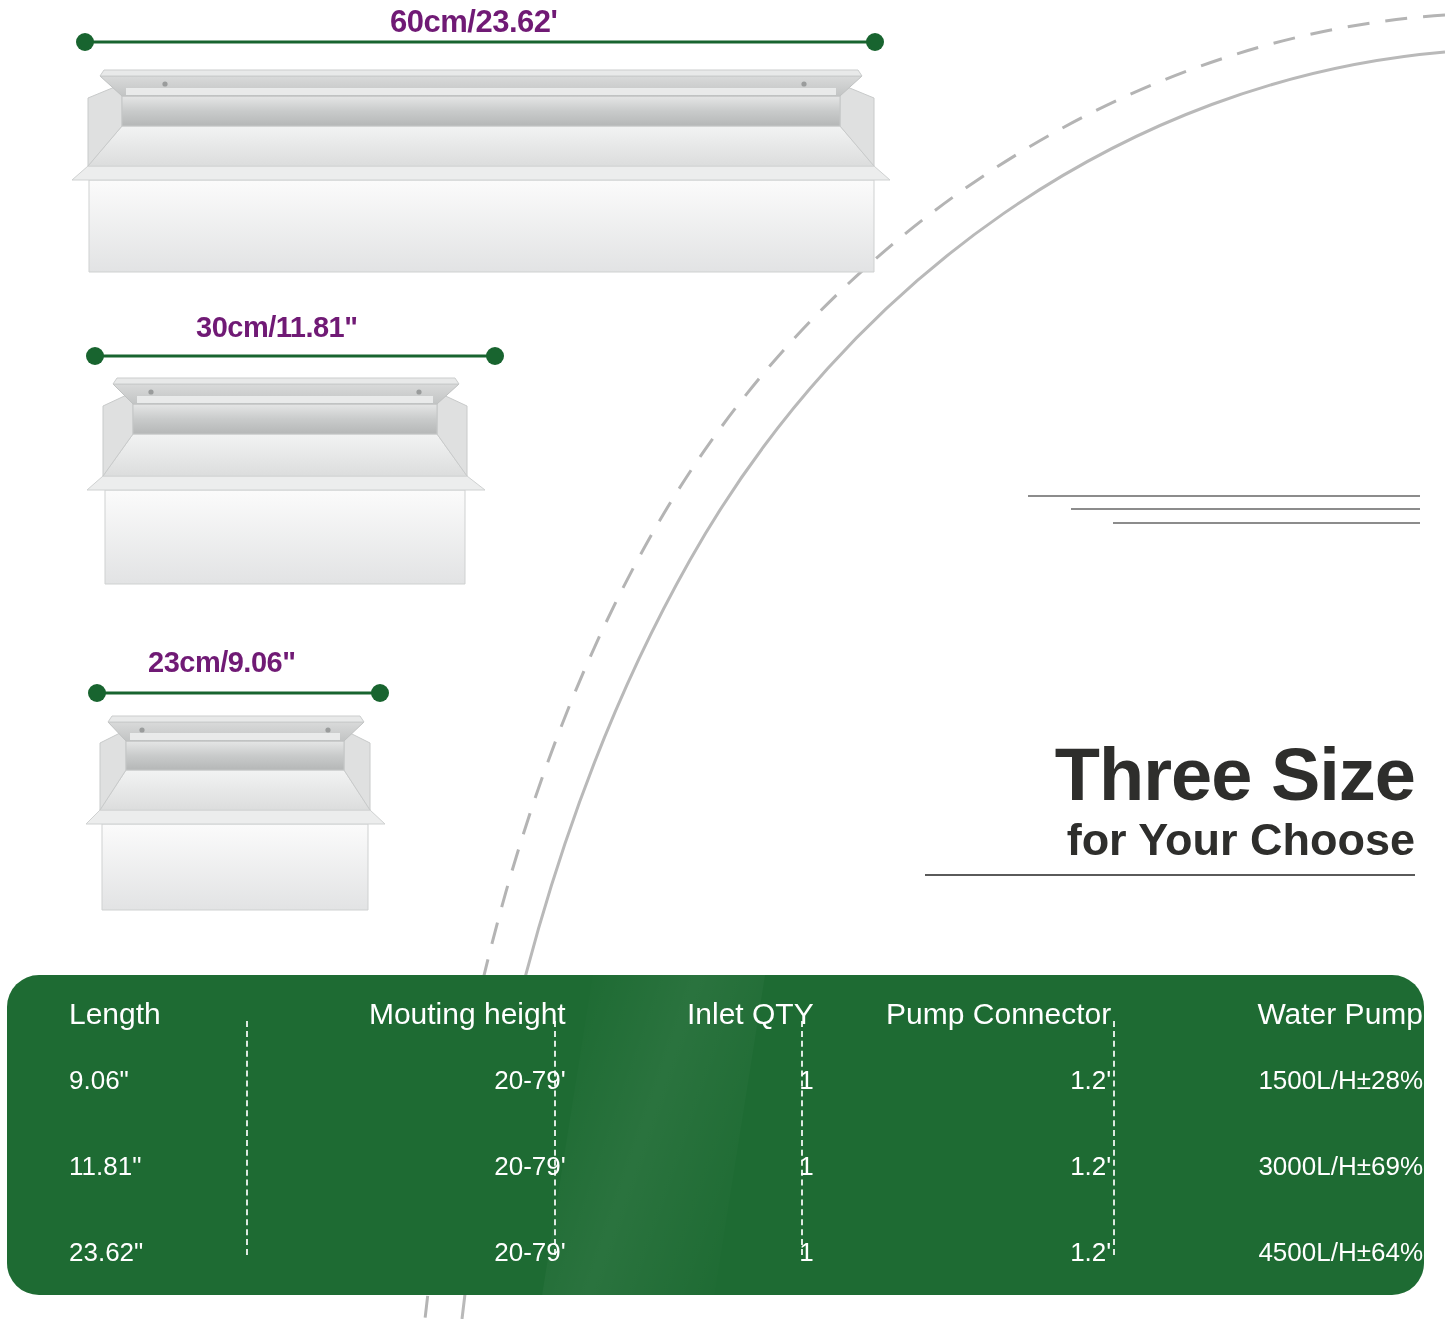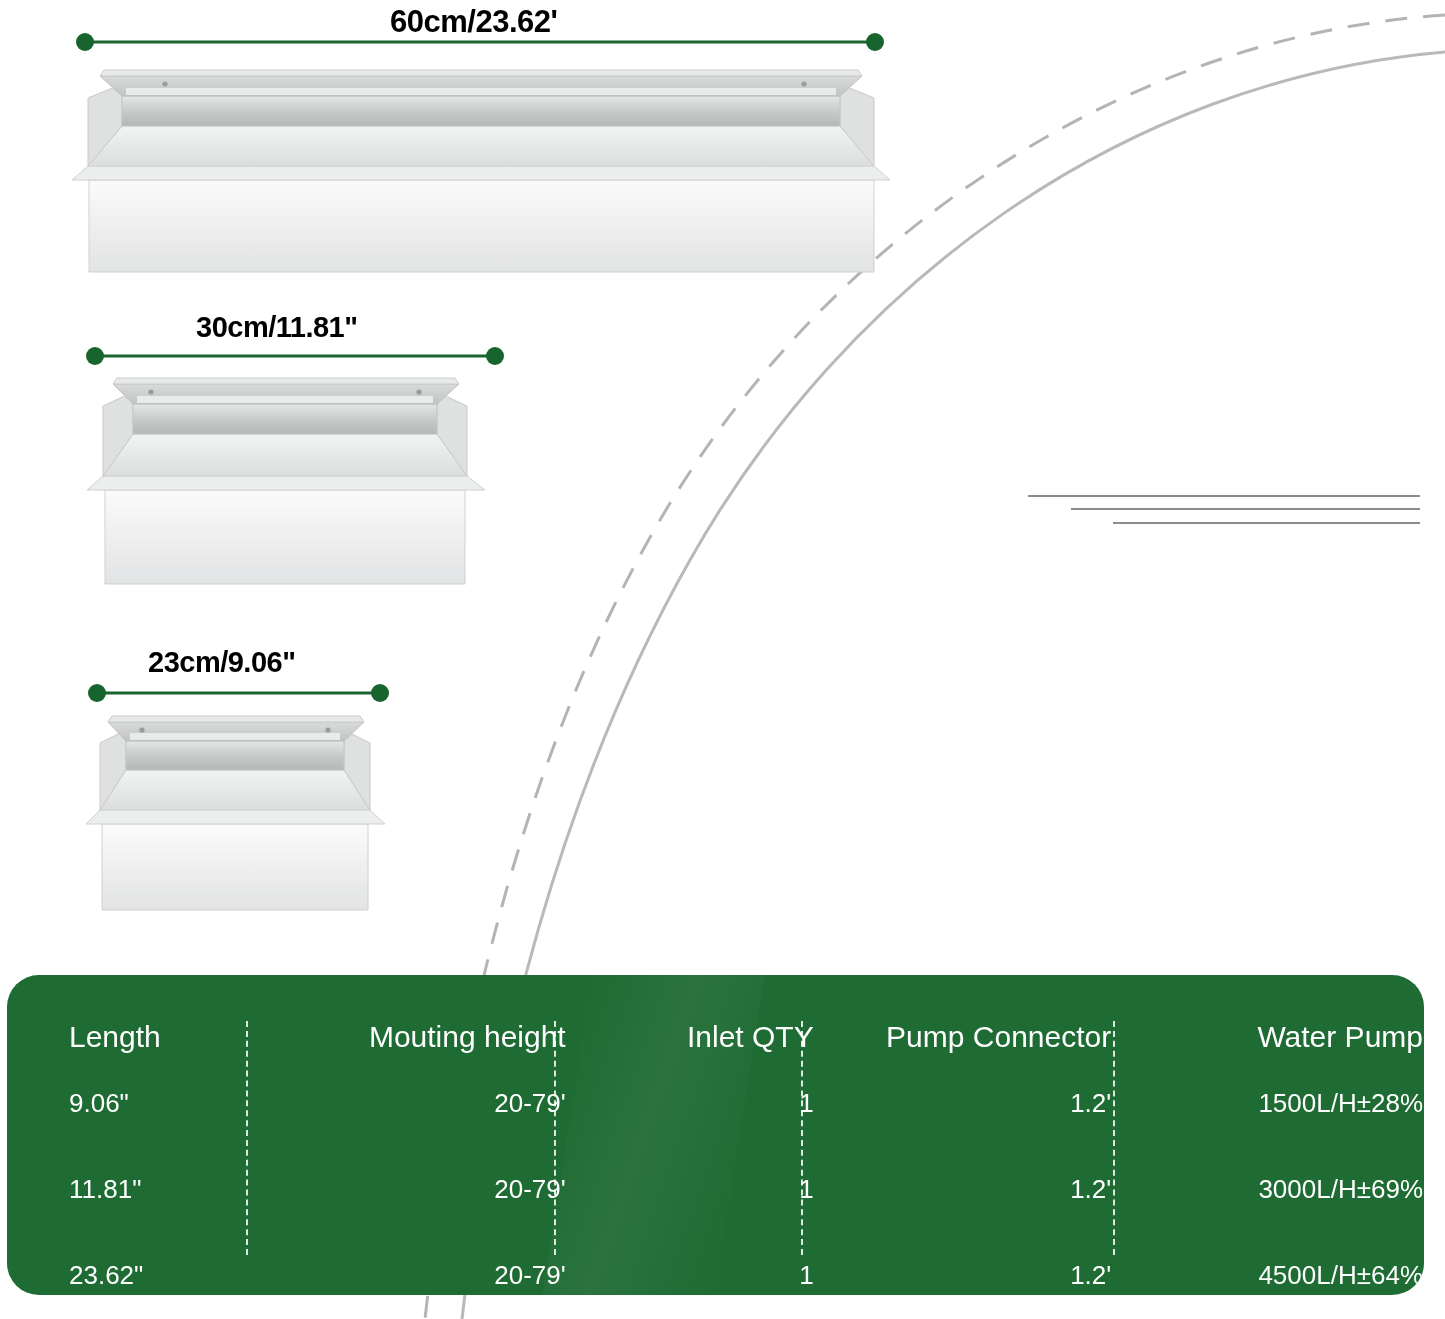--- a/index.html
+++ b/index.html
@@ -19,21 +19,21 @@
   .rule-stack i.r3{top:27px;left:85px;}
 
   
   .dim{position:absolute;z-index:6;}
   .dim .bar{position:absolute;left:0;top:50%;height:3px;width:100%;background:#18642f;
             transform:translateY(-50%);}
   .dim .dot{position:absolute;top:50%;width:18px;height:18px;border-radius:50%;
             background:#18642f;transform:translate(-50%,-50%);}
   .dim .dot.a{left:0;}
   .dim .dot.b{left:100%;}
-  .dim-label{position:absolute;z-index:6;color:#000000;font-weight:bold;
+  .dim-label{position:absolute;z-index:6;color:#701a75;font-weight:bold;
              letter-spacing:-.5px;white-space:nowrap;}
 
   #dim1{left:85px;top:33px;width:790px;height:18px;}
   #lab1{left:390px;top:4px;font-size:31px;}
   #dim2{left:95px;top:348px;width:400px;height:16px;}
   #lab2{left:196px;top:311px;font-size:29px;}
   #dim3{left:97px;top:685px;width:283px;height:16px;}
   #lab3{left:148px;top:646px;font-size:29px;}
 
   
@@ -50,21 +50,21 @@
                 letter-spacing:0px;margin-top:6px;}
   .headline .underline{height:2px;background:#5a5a5a;margin-top:10px;width:100%;}
 
   
   .panel{position:absolute;left:7px;top:975px;width:1417px;height:320px;
          background:#1e6b33;border-radius:32px;z-index:4;overflow:hidden;}
   .panel .sheen{position:absolute;left:560px;top:-40px;width:170px;height:420px;
         background:linear-gradient(100deg,rgba(255,255,255,0) 0%,
            rgba(255,255,255,.055) 45%,rgba(255,255,255,0) 100%);
         transform:rotate(9deg);pointer-events:none;}
-  .tbl{position:absolute;left:0;top:0;width:100%;height:100%;margin-top:23px;}
+  .tbl{position:absolute;left:0;top:0;width:100%;height:100%;}
   .tbl table{width:100%;height:100%;border-collapse:collapse;table-layout:fixed;}
   .tbl th,.tbl td{color:#ffffff;text-align:right;font-weight:normal;
                   vertical-align:middle;}
   .tbl th{font-size:30px;padding-top:22px;padding-bottom:6px;}
   .tbl td{font-size:26px;}
   .tbl tbody tr{height:54px;}
   .tbl th.c0,.tbl td.c0{text-align:left;padding-left:62px;}
   .tbl colgroup col.w0{width:17.5%;}
   .tbl colgroup col.w1{width:22%;}
   .tbl colgroup col.w2{width:17.5%;}
@@ -176,20 +176,25 @@
     <path d="M22 100 L48 60 L48 20 L22 33 Z" fill="#dfe0e0" stroke="#c8caca"></path>
     <path d="M292 100 L266 60 L266 20 L292 33 Z" fill="#dfe0e0" stroke="#c8caca"></path>
     <path d="M48 60 L266 60 L266 31 L48 31 Z" fill="url(#railA)" stroke="#c4c6c6"></path>
     <path d="M48 31 L266 31 L286 12 L30 12 Z" fill="url(#topA)" stroke="#bfc1c1"></path>
     <path d="M52 30 L262 30 L262 23 L52 23 Z" fill="#eff0f0" opacity=".85"></path>
     <path d="M30 12 L286 12 L282 6 L34 6 Z" fill="#e8e9e9" stroke="#cbcdcd"></path>
     <circle cx="64" cy="20" r="2.6" fill="#9a9c9c"></circle>
     <circle cx="250" cy="20" r="2.6" fill="#9a9c9c"></circle>
   </svg>
 
+  <div class="headline">
+    <div class="l1">Three Size</div>
+    <div class="l2">for Your Choose</div>
+    <div class="underline"></div>
+  </div>
 
   <div class="panel">
     <div class="sheen"></div>
     <div class="divider" id="dv1"></div>
     <div class="divider" id="dv2"></div>
     <div class="divider" id="dv3"></div>
     <div class="divider" id="dv4"></div>
 
     <div class="tbl">
       <table>

